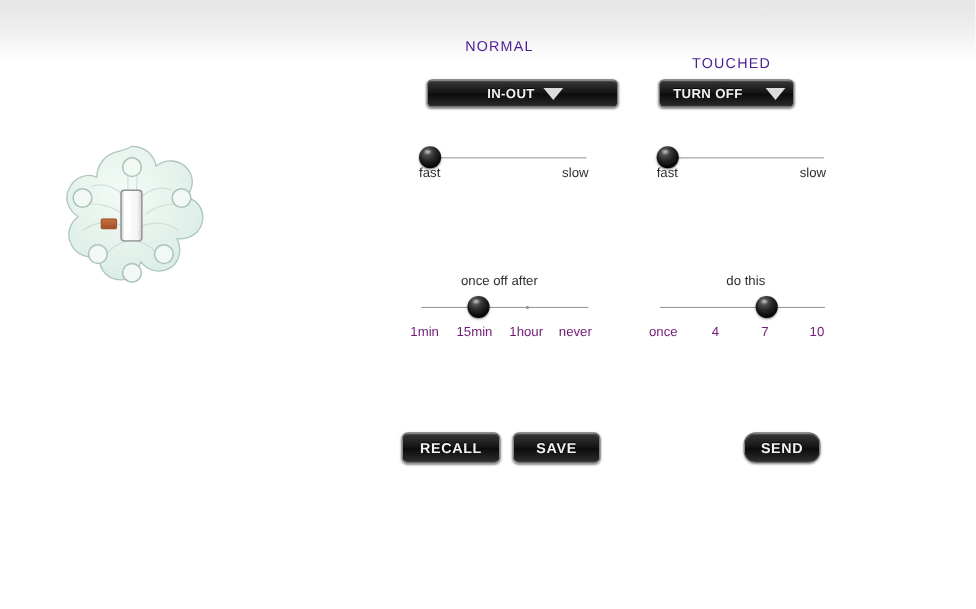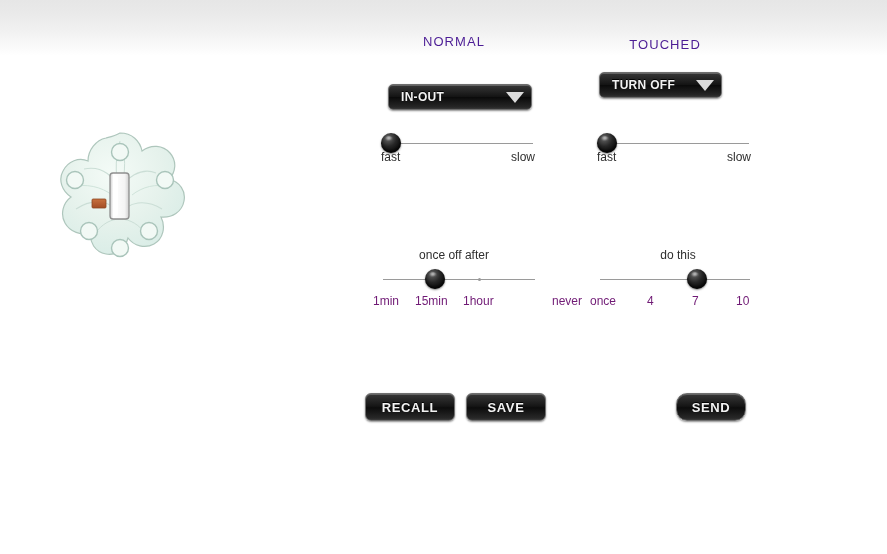--- a/index.html
+++ b/index.html
@@ -38,21 +38,21 @@
   
   .col-title {
     position: absolute;
     font-size: 13px;
     letter-spacing: 1.1px;
     color: #4c1d95;
     text-align: center;
     width: 160px;
   }
   #title-normal  { left: 374px; top: 34px; }
-  #title-touched { left: 585px; top: 37px; }
+  #title-touched { left: 585px; top: 50px; }
 
   
   .dropdown {
     position: absolute;
     height: 26px;
     border-radius: 5px;
     background: linear-gradient(to bottom, #4a4a4a 0%, #333333 6%, #141414 48%, #0b0b0b 52%, #262626 92%, #3a3a3a 100%);
     border: 1px solid #6e6e6e;
     box-shadow: 0 1px 2px rgba(0,0,0,.45), inset 0 1px 0 rgba(255,255,255,.18);
     display: flex;
@@ -70,21 +70,21 @@
     text-shadow: 0 -1px 0 rgba(0,0,0,.9);
     white-space: nowrap;
   }
   .dropdown .dd-arrow {
     width: 0; height: 0;
     border-left: 9px solid transparent;
     border-right: 9px solid transparent;
     border-top: 11px solid #dcdcdc;
     margin-left: 8px;
   }
-  #dd-normal  { left: 388px; top: 84px; width: 144px; }
+  #dd-normal  { left: 388px; top: 72px; width: 174px; justify-content: center; }
   #dd-touched { left: 599px; top: 72px; width: 123px; }
 
   
   .slider {
     position: absolute;
   }
   .slider .track {
     position: absolute;
     left: 0;
     height: 1px;
@@ -246,21 +246,21 @@
 
 <div class="slider-caption" style="left:374px; top:248px;">once off after</div>
 <div class="slider" style="left:383px; top:267px; width:152px; height:24px;">
   <div class="track" style="width:152px;"></div>
   <div class="tick" style="left:95px;"></div>
   <div class="knob" style="left:42px;"></div>
 </div>
 <div class="scale-label" style="left:373px; top:294px;">1min</div>
 <div class="scale-label" style="left:415px; top:294px;">15min</div>
 <div class="scale-label" style="left:463px; top:294px;">1hour</div>
-<div class="scale-label" style="left:508px; top:294px;margin-left:44px;">never</div>
+<div class="scale-label" style="left:508px; top:294px;">never</div>
 
 <div class="col-title" id="title-touched">TOUCHED</div>
 
 <div class="dropdown" id="dd-touched">
   <span class="dd-label">TURN OFF</span>
   <span class="dd-arrow"></span>
 </div>
 
 <div class="slider" style="left:597px; top:131px; width:152px; height:24px;">
   <div class="track" style="width:152px;"></div>

